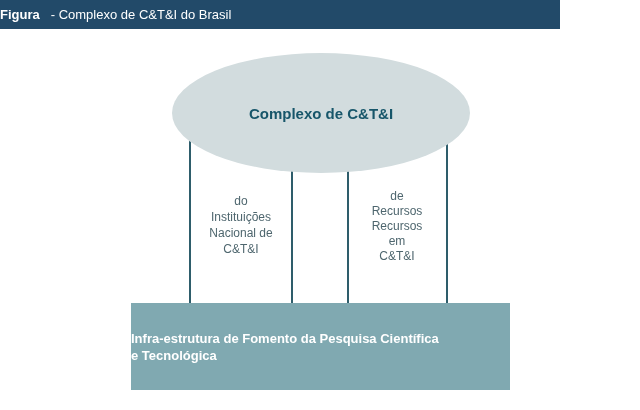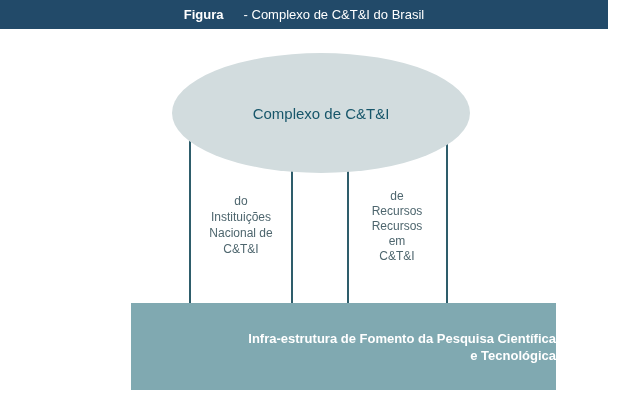--- a/index.html
+++ b/index.html
@@ -10,30 +10,30 @@
     width: 640px;
     height: 410px;
     position: relative;
     overflow: hidden;
     background: #ffffff;
     font-family: "Liberation Sans", sans-serif;
   }
   .header-bar {
     position: absolute;
     left: 0; top: 0;
-    width: 608px; height: 29px;
+    width: 560px; height: 29px;
     background: var(--header-bg, #224a69);
     color: var(--header-text, #ffffff);
     display: flex;
     align-items: center;
-    justify-content: center;
+    justify-content: flex-start;
     font-size: 13px;
   }
   .header-bar .title-bold { font-weight: bold; }
-  .header-bar .title-rest { margin-left: 20px; font-weight: normal; }
+  .header-bar .title-rest { margin-left: 11px; font-weight: normal; }
 
   .connector {
     position: absolute;
     top: 115px;
     height: 188px;
     width: 2px;
     background: var(--connector, #2e5d6b);
     z-index: 1;
   }
   .connector.c1 { left: 189px; }
@@ -47,21 +47,21 @@
     width: 298px; height: 120px;
     background: var(--ellipse-fill, #d2dcde);
     border-radius: 50%;
     z-index: 2;
     display: flex;
     align-items: center;
     justify-content: center;
   }
   .ellipse .ellipse-label {
     color: var(--ellipse-text, #17566a);
-    font-weight: normal;
+    font-weight: bold;
     font-size: 15px;
     text-align: center;
   }
 
   .branch-label {
     position: absolute;
     z-index: 2;
     text-align: center;
     color: var(--label-text, #4e666e);
     font-size: 12px;
@@ -78,28 +78,27 @@
   }
 
   .bottom-box {
     position: absolute;
     left: 131px; top: 303px;
     width: 379px; height: 87px;
     background: var(--box-fill, #80a9b1);
     z-index: 2;
     display: flex;
     flex-direction: column;
-    align-items: flex-end;
+    align-items: flex-start;
     justify-content: center;
     color: var(--box-text, #ffffff);
     font-weight: bold;
     font-size: 13px;
     line-height: 17px;
     text-align: center;
-    padding-left: 46px;
   }
 </style>
 </head>
 <body>
 
 <div class="header-bar">
   <span class="title-bold">Figura</span>
   <span class="title-rest">- Complexo de C&amp;T&amp;I do Brasil</span>
 </div>
 

